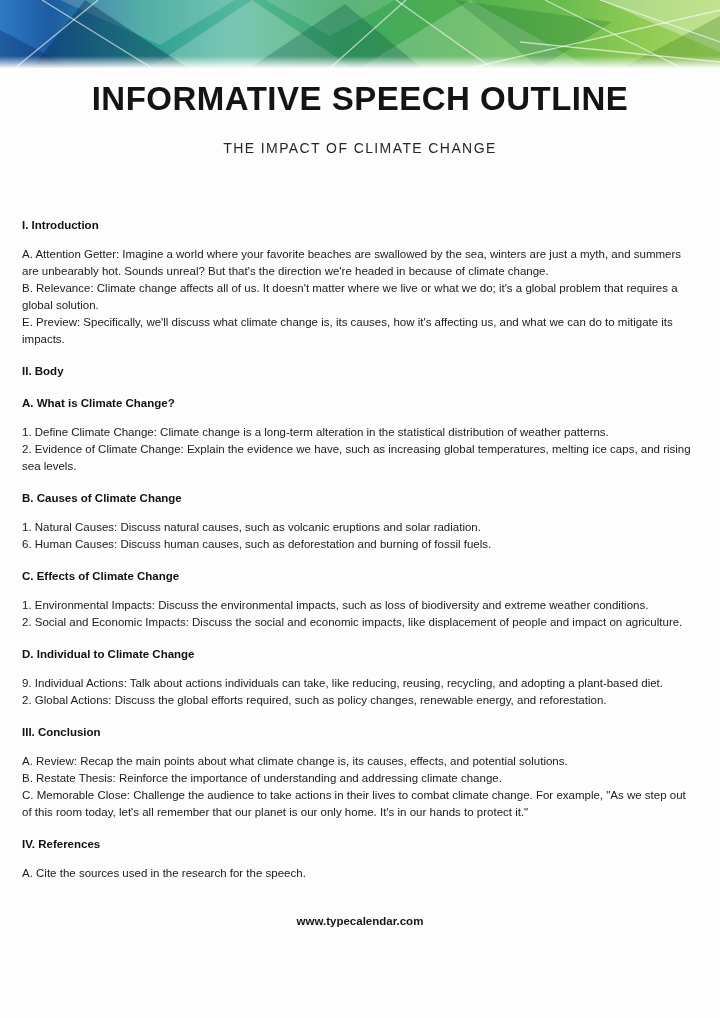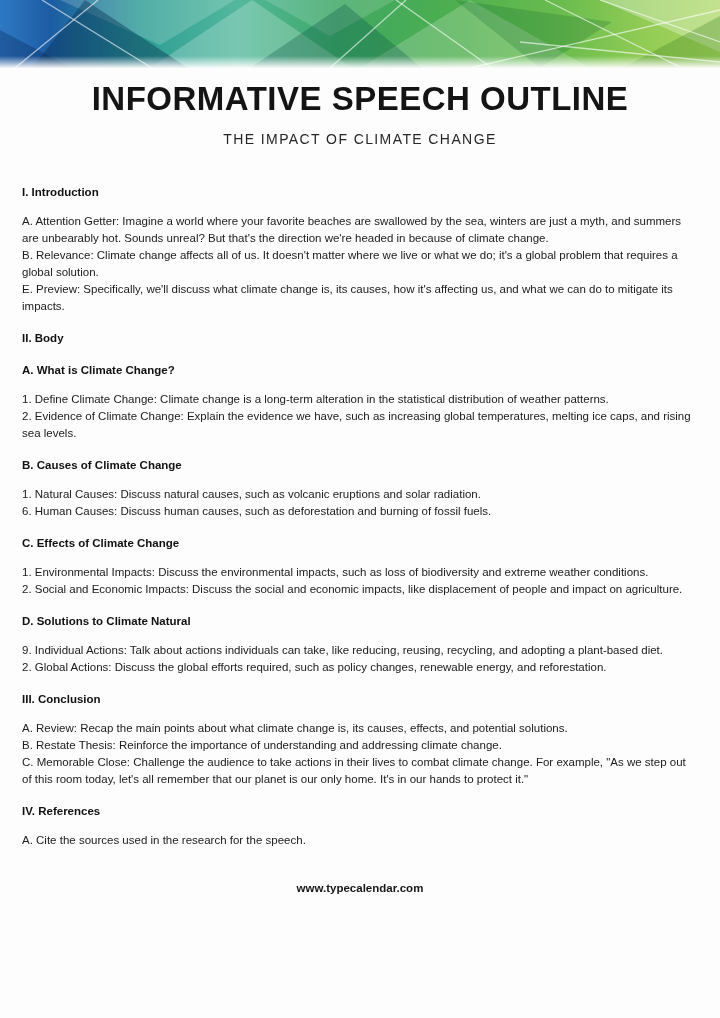--- a/index.html
+++ b/index.html
@@ -22,39 +22,39 @@
   .page-title {
     margin: 12px 0 0 0;
     text-align: center;
     font-size: 33px;
     line-height: 38px;
     font-weight: 700;
     letter-spacing: 0.5px;
     color: #141414;
   }
   .page-subtitle {
-    margin: 13px 0 0 0;
+    margin: 22px 0 0 0;
     text-align: center;
     font-size: 14px;
     line-height: 17px;
     font-weight: 400;
     letter-spacing: 1.4px;
     color: #262626;
   }
   .outline {
     padding: 0 23px 0 22px;
   }
   .sec-heading {
     font-size: 11.5px;
     line-height: 17px;
     font-weight: 700;
     color: #111111;
     margin: 15px 0 12px 0;
   }
-  .sec-heading.first { margin-top: 36px; }
+  .sec-heading.first { margin-top: 60px; }
   .sec-body { margin: 0 0 3px 0; }
   .sec-body p {
     margin: 0;
     font-size: 11.5px;
     line-height: 17px;
     color: #202020;
   }
   .page-footer {
     margin-top: 31px;
     text-align: center;
@@ -133,21 +133,21 @@
     <h3 class="sec-heading">B. Causes of Climate Change</h3>
     <div class="sec-body">
       <p>1. Natural Causes: Discuss natural causes, such as volcanic eruptions and solar radiation.</p>
       <p>6. Human Causes: Discuss human causes, such as deforestation and burning of fossil fuels.</p>
     </div>
     <h3 class="sec-heading">C. Effects of Climate Change</h3>
     <div class="sec-body">
       <p>1. Environmental Impacts: Discuss the environmental impacts, such as loss of biodiversity and extreme weather conditions.</p>
       <p>2. Social and Economic Impacts: Discuss the social and economic impacts, like displacement of people and impact on agriculture.</p>
     </div>
-    <h3 class="sec-heading">D. Solutions to Climate Natural</h3>
+    <h3 class="sec-heading">D. Individual to Climate Change</h3>
     <div class="sec-body">
       <p>9. Individual Actions: Talk about actions individuals can take, like reducing, reusing, recycling, and adopting a plant-based diet.</p>
       <p>2. Global Actions: Discuss the global efforts required, such as policy changes, renewable energy, and reforestation.</p>
     </div>
     <h3 class="sec-heading">III. Conclusion</h3>
     <div class="sec-body">
       <p>A. Review: Recap the main points about what climate change is, its causes, effects, and potential solutions.</p>
       <p>B. Restate Thesis: Reinforce the importance of understanding and addressing climate change.</p>
       <p>C. Memorable Close: Challenge the audience to take actions in their lives to combat climate change. For example, "As we step out of this room today, let's all remember that our planet is our only home. It's in our hands to protect it."</p>
     </div>

